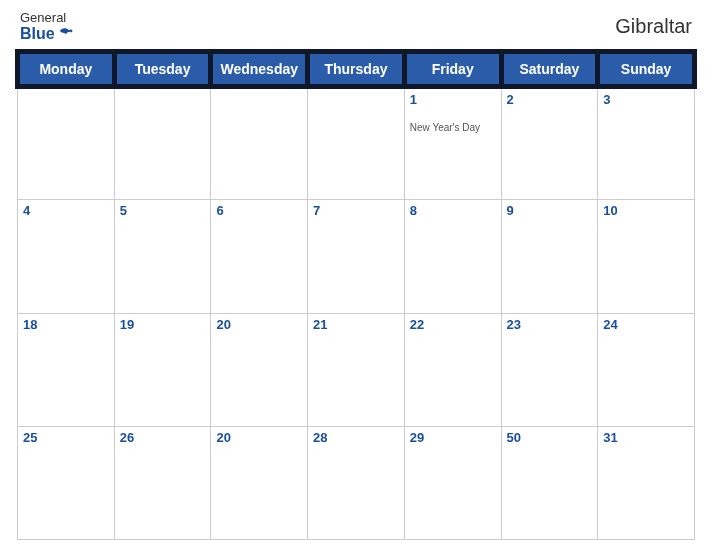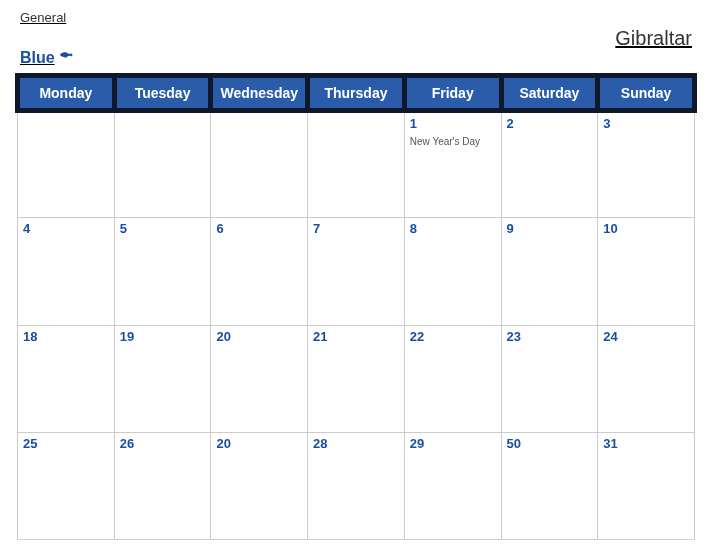--- a/index.html
+++ b/index.html
@@ -13,39 +13,37 @@
       align-items: center;
       padding: 10px 15px;
     }
     .header {
       width: 100%;
       display: flex;
       align-items: center;
       justify-content: space-between;
       margin-bottom: 6px;
       padding: 0 5px;
-      text-decoration: underline;
     }
     .logo {
       display: flex;
       flex-direction: column;
       align-items: flex-start;
     }
     .logo-general {
       font-size: 13px;
       color: #333;
       font-weight: normal;
     }
     .logo-blue {
       font-size: 16px;
       color: #1a4fa0;
       font-weight: bold;
       display: flex;
       align-items: flex-end;
-      margin-top: 24px;
     }
     .logo-bird {
       width: 18px;
       height: 18px;
       margin-left: 2px;
     }
     .calendar-title {
       font-size: 30px;
       color: #1a4fa0;
       font-weight: bold;
@@ -86,21 +84,21 @@
     }
     .day-number {
       font-size: 13px;
       color: #1a4fa0;
       font-weight: bold;
       line-height: 1.2;
     }
     .holiday-label {
       font-size: 10px;
       color: #555;
-      margin-top: 4px;
+      margin-top: 14px;
       line-height: 1.2;
     }
     .week-row td:nth-child(7) {
       
     }
   </style>
 </head>
 <body>
 
 <div class="header">

